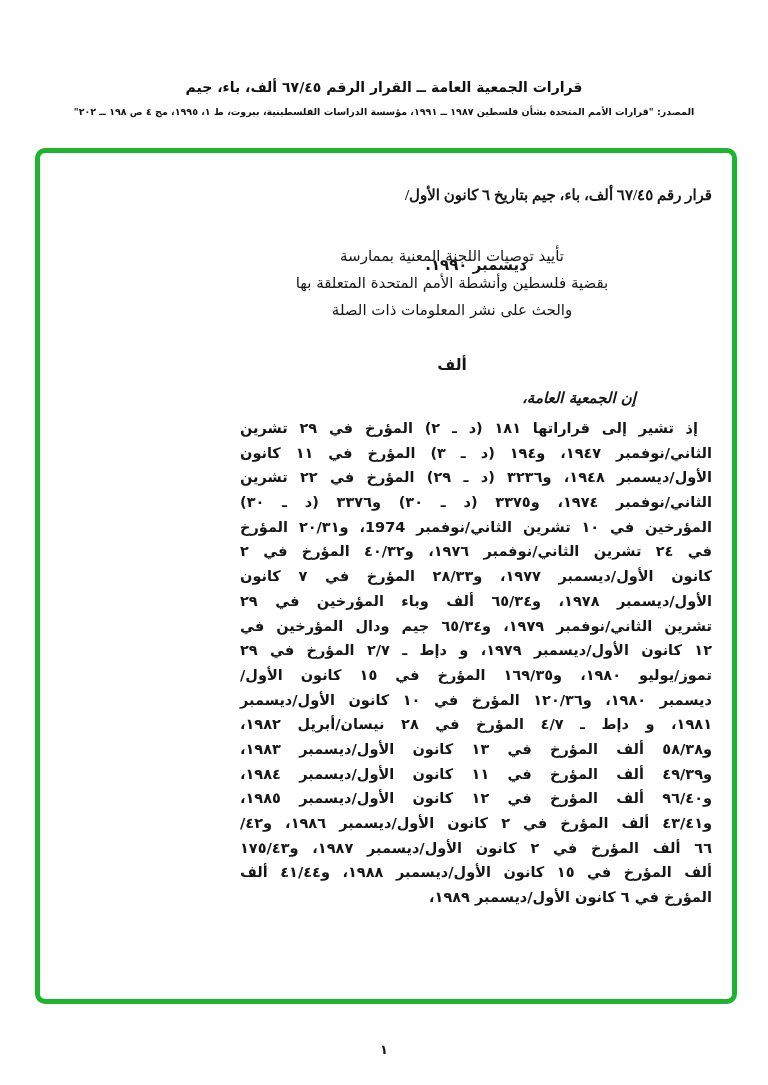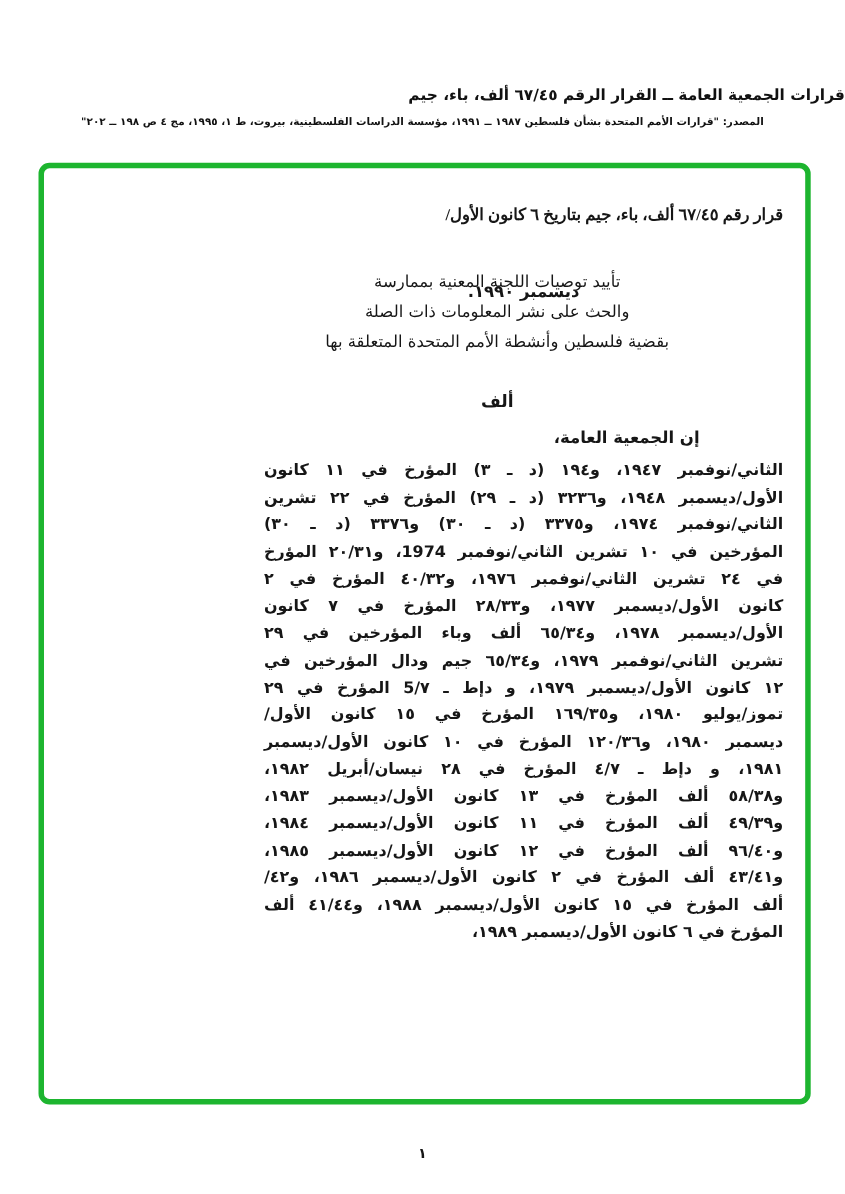--- a/index.html
+++ b/index.html
@@ -3,21 +3,21 @@
 <meta charset="utf-8">
 <style>
   html,body{margin:0;padding:0;}
   body{
     width:768px;height:1085px;background:#ffffff;position:relative;
     font-family:"DejaVu Sans", sans-serif;color:#161616;overflow:hidden;
   }
   .abs{position:absolute;}
   
   .hdr-title{
-    top:79px;left:0;width:768px;text-align:right;direction:rtl;
+    top:79px;left:0;width:768px;text-align:center;direction:rtl;
     font-size:14px;font-weight:700;letter-spacing:0;color:#111;
   }
   .hdr-source{
     top:106px;left:0;width:768px;text-align:center;direction:rtl;
     font-size:9.5px;font-weight:700;white-space:nowrap;color:#111;
   }
   
   .frame{
     left:35px;top:148px;width:702px;height:856px;box-sizing:border-box;
     border:5px solid #1db52f;border-radius:10px;background:transparent;
@@ -37,21 +37,21 @@
     font-size:15px;font-weight:400;line-height:27px;
   }
   
   .section-marker{
     top:356px;left:216px;width:472px;direction:rtl;text-align:center;
     font-size:15.5px;font-weight:700;
   }
   
   .salutation{
     top:389px;left:240px;width:472px;box-sizing:border-box;padding-right:76px;
-    direction:rtl;text-align:right;font-size:15px;font-weight:700;
+    direction:rtl;text-align:right;font-size:15px;font-weight:700;font-style:italic;
   }
   
   .bodyblock{
     top:416px;left:240px;width:472px;direction:rtl;
     font-size:14.5px;font-weight:700;line-height:24.7px;
   }
   .bodyblock .ln{
     height:24.7px;text-align:justify;text-align-last:justify;
     overflow:visible;white-space:normal;
   }
@@ -71,44 +71,46 @@
   <div class="abs hdr-title">قرارات الجمعية العامة ــ القرار الرقم ٦٧/٤٥ ألف، باء، جيم</div>
   <div class="abs hdr-source">المصدر: "قرارات الأمم المتحدة بشأن فلسطين ١٩٨٧ ــ ١٩٩١، مؤسسة الدراسات الفلسطينية، بيروت، ط ١، ١٩٩٥، مج ٤ ص ١٩٨ ــ ٢٠٢"</div>
 
   <div class="abs frame"></div>
 
   <div class="abs date1">قرار رقم ٦٧/٤٥ ألف، باء، جيم بتاريخ ٦ كانون الأول/</div>
   <div class="abs date2">ديسمبر ١٩٩٠.</div>
 
   <div class="abs doc-title">
     <div>تأييد توصيات اللجنة المعنية بممارسة</div>
+    <div>بقضية فلسطين وأنشطة الأمم المتحدة المتعلقة بها</div>
     <div>والحث على نشر المعلومات ذات الصلة</div>
-    <div>بقضية فلسطين وأنشطة الأمم المتحدة المتعلقة بها</div>
   </div>
 
   <div class="abs section-marker">ألف</div>
 
   <div class="abs salutation">إن الجمعية العامة،</div>
 
   <div class="abs bodyblock">
+    <div class="ln first">إذ تشير إلى قراراتها ١٨١ (د ـ ٢) المؤرخ في ٢٩ تشرين</div>
     <div class="ln">الثاني/نوفمبر ١٩٤٧، و١٩٤ (د ـ ٣) المؤرخ في ١١ كانون</div>
     <div class="ln">الأول/ديسمبر ١٩٤٨، و٣٢٣٦ (د ـ ٢٩) المؤرخ في ٢٢ تشرين</div>
     <div class="ln">الثاني/نوفمبر ١٩٧٤، و٣٣٧٥ (د ـ ٣٠) و٣٣٧٦ (د ـ ٣٠)</div>
     <div class="ln">المؤرخين في ١٠ تشرين الثاني/نوفمبر 1974، و٢٠/٣١ المؤرخ</div>
     <div class="ln">في ٢٤ تشرين الثاني/نوفمبر ١٩٧٦، و٤٠/٣٢ المؤرخ في ٢</div>
     <div class="ln">كانون الأول/ديسمبر ١٩٧٧، و٢٨/٣٣ المؤرخ في ٧ كانون</div>
     <div class="ln">الأول/ديسمبر ١٩٧٨، و٦٥/٣٤ ألف وباء المؤرخين في ٢٩</div>
     <div class="ln">تشرين الثاني/نوفمبر ١٩٧٩، و٦٥/٣٤ جيم ودال المؤرخين في</div>
-    <div class="ln">١٢ كانون الأول/ديسمبر ١٩٧٩، و دإط ـ 5/٧ المؤرخ في ٢٩</div>
+    <div class="ln">١٢ كانون الأول/ديسمبر ١٩٧٩، و دإط ـ ٢/٧ المؤرخ في ٢٩</div>
     <div class="ln">تموز/يوليو ١٩٨٠، و١٦٩/٣٥ المؤرخ في ١٥ كانون الأول/</div>
     <div class="ln">ديسمبر ١٩٨٠، و١٢٠/٣٦ المؤرخ في ١٠ كانون الأول/ديسمبر</div>
     <div class="ln">١٩٨١، و دإط ـ ٤/٧ المؤرخ في ٢٨ نيسان/أبريل ١٩٨٢،</div>
     <div class="ln">و٥٨/٣٨ ألف المؤرخ في ١٣ كانون الأول/ديسمبر ١٩٨٣،</div>
     <div class="ln">و٤٩/٣٩ ألف المؤرخ في ١١ كانون الأول/ديسمبر ١٩٨٤،</div>
     <div class="ln">و٩٦/٤٠ ألف المؤرخ في ١٢ كانون الأول/ديسمبر ١٩٨٥،</div>
     <div class="ln">و٤٣/٤١ ألف المؤرخ في ٢ كانون الأول/ديسمبر ١٩٨٦، و٤٢/</div>
+    <div class="ln">٦٦ ألف المؤرخ في ٢ كانون الأول/ديسمبر ١٩٨٧، و١٧٥/٤٣</div>
     <div class="ln">ألف المؤرخ في ١٥ كانون الأول/ديسمبر ١٩٨٨، و٤١/٤٤ ألف</div>
     <div class="ln last">المؤرخ في ٦ كانون الأول/ديسمبر ١٩٨٩،</div>
   </div>
 
   <div class="abs pageno">١</div>
 
 </div>
 
 </body></html>

